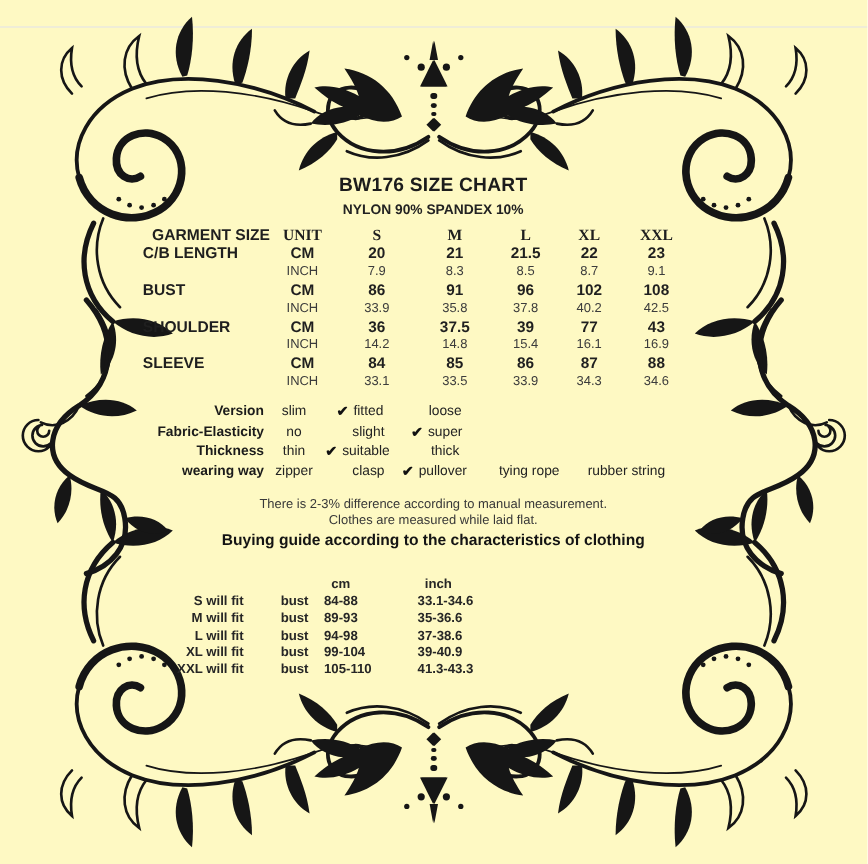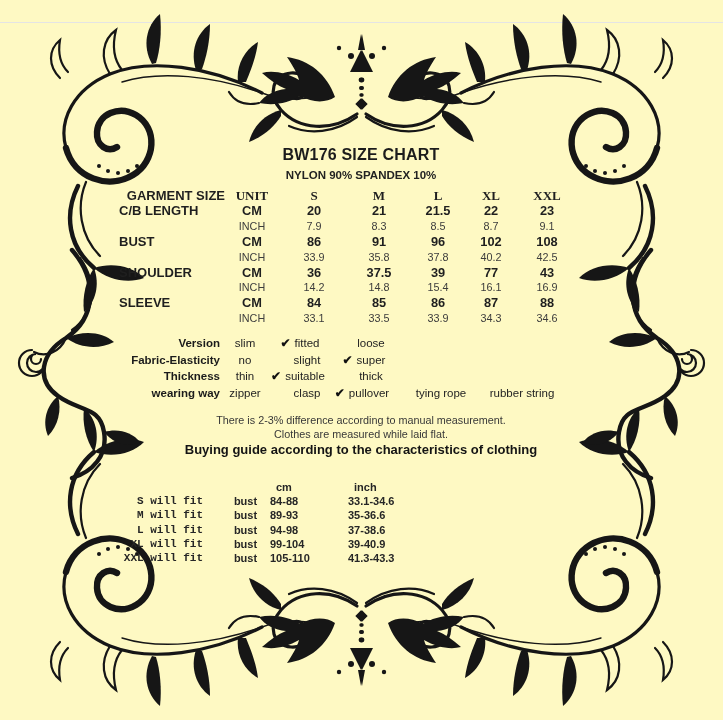--- a/index.html
+++ b/index.html
@@ -37,21 +37,21 @@
   .attrs .opt{position:absolute;top:0;transform:translateX(-50%);white-space:nowrap;color:#232323;}
   .attrs .chk{position:absolute;right:100%;padding-right:4px;top:-1px;font-size:12px;font-weight:bold;color:#111;}
 
   .notes{position:absolute;left:115px;top:414px;width:492px;text-align:center;}
   .notes .nline{font-size:10.8px;color:#383838;line-height:13.6px;}
   .notes .nhead{font-size:13px;font-weight:bold;color:#141414;line-height:15px;margin-top:1px;}
 
   .guide{position:absolute;left:115px;top:480px;width:400px;
     display:grid;grid-template-columns:88px 67px 78px 140px;grid-auto-rows:14.2px;
     font-size:11px;font-weight:bold;color:#262626;align-items:center;}
-  .guide .gl{text-align:right;white-space:nowrap;font-family:Liberation Mono, monospace;}
+  .guide .gl{text-align:right;white-space:nowrap;}
   .guide .gm{text-align:center;padding-left:18px;}
   .guide .gc{text-align:left;}
   .guide .gh{text-align:left;padding-left:6px;}
 </style>
 </head>
 <body>
 
 <div class="page">
 
   <div class="top-line"></div>

